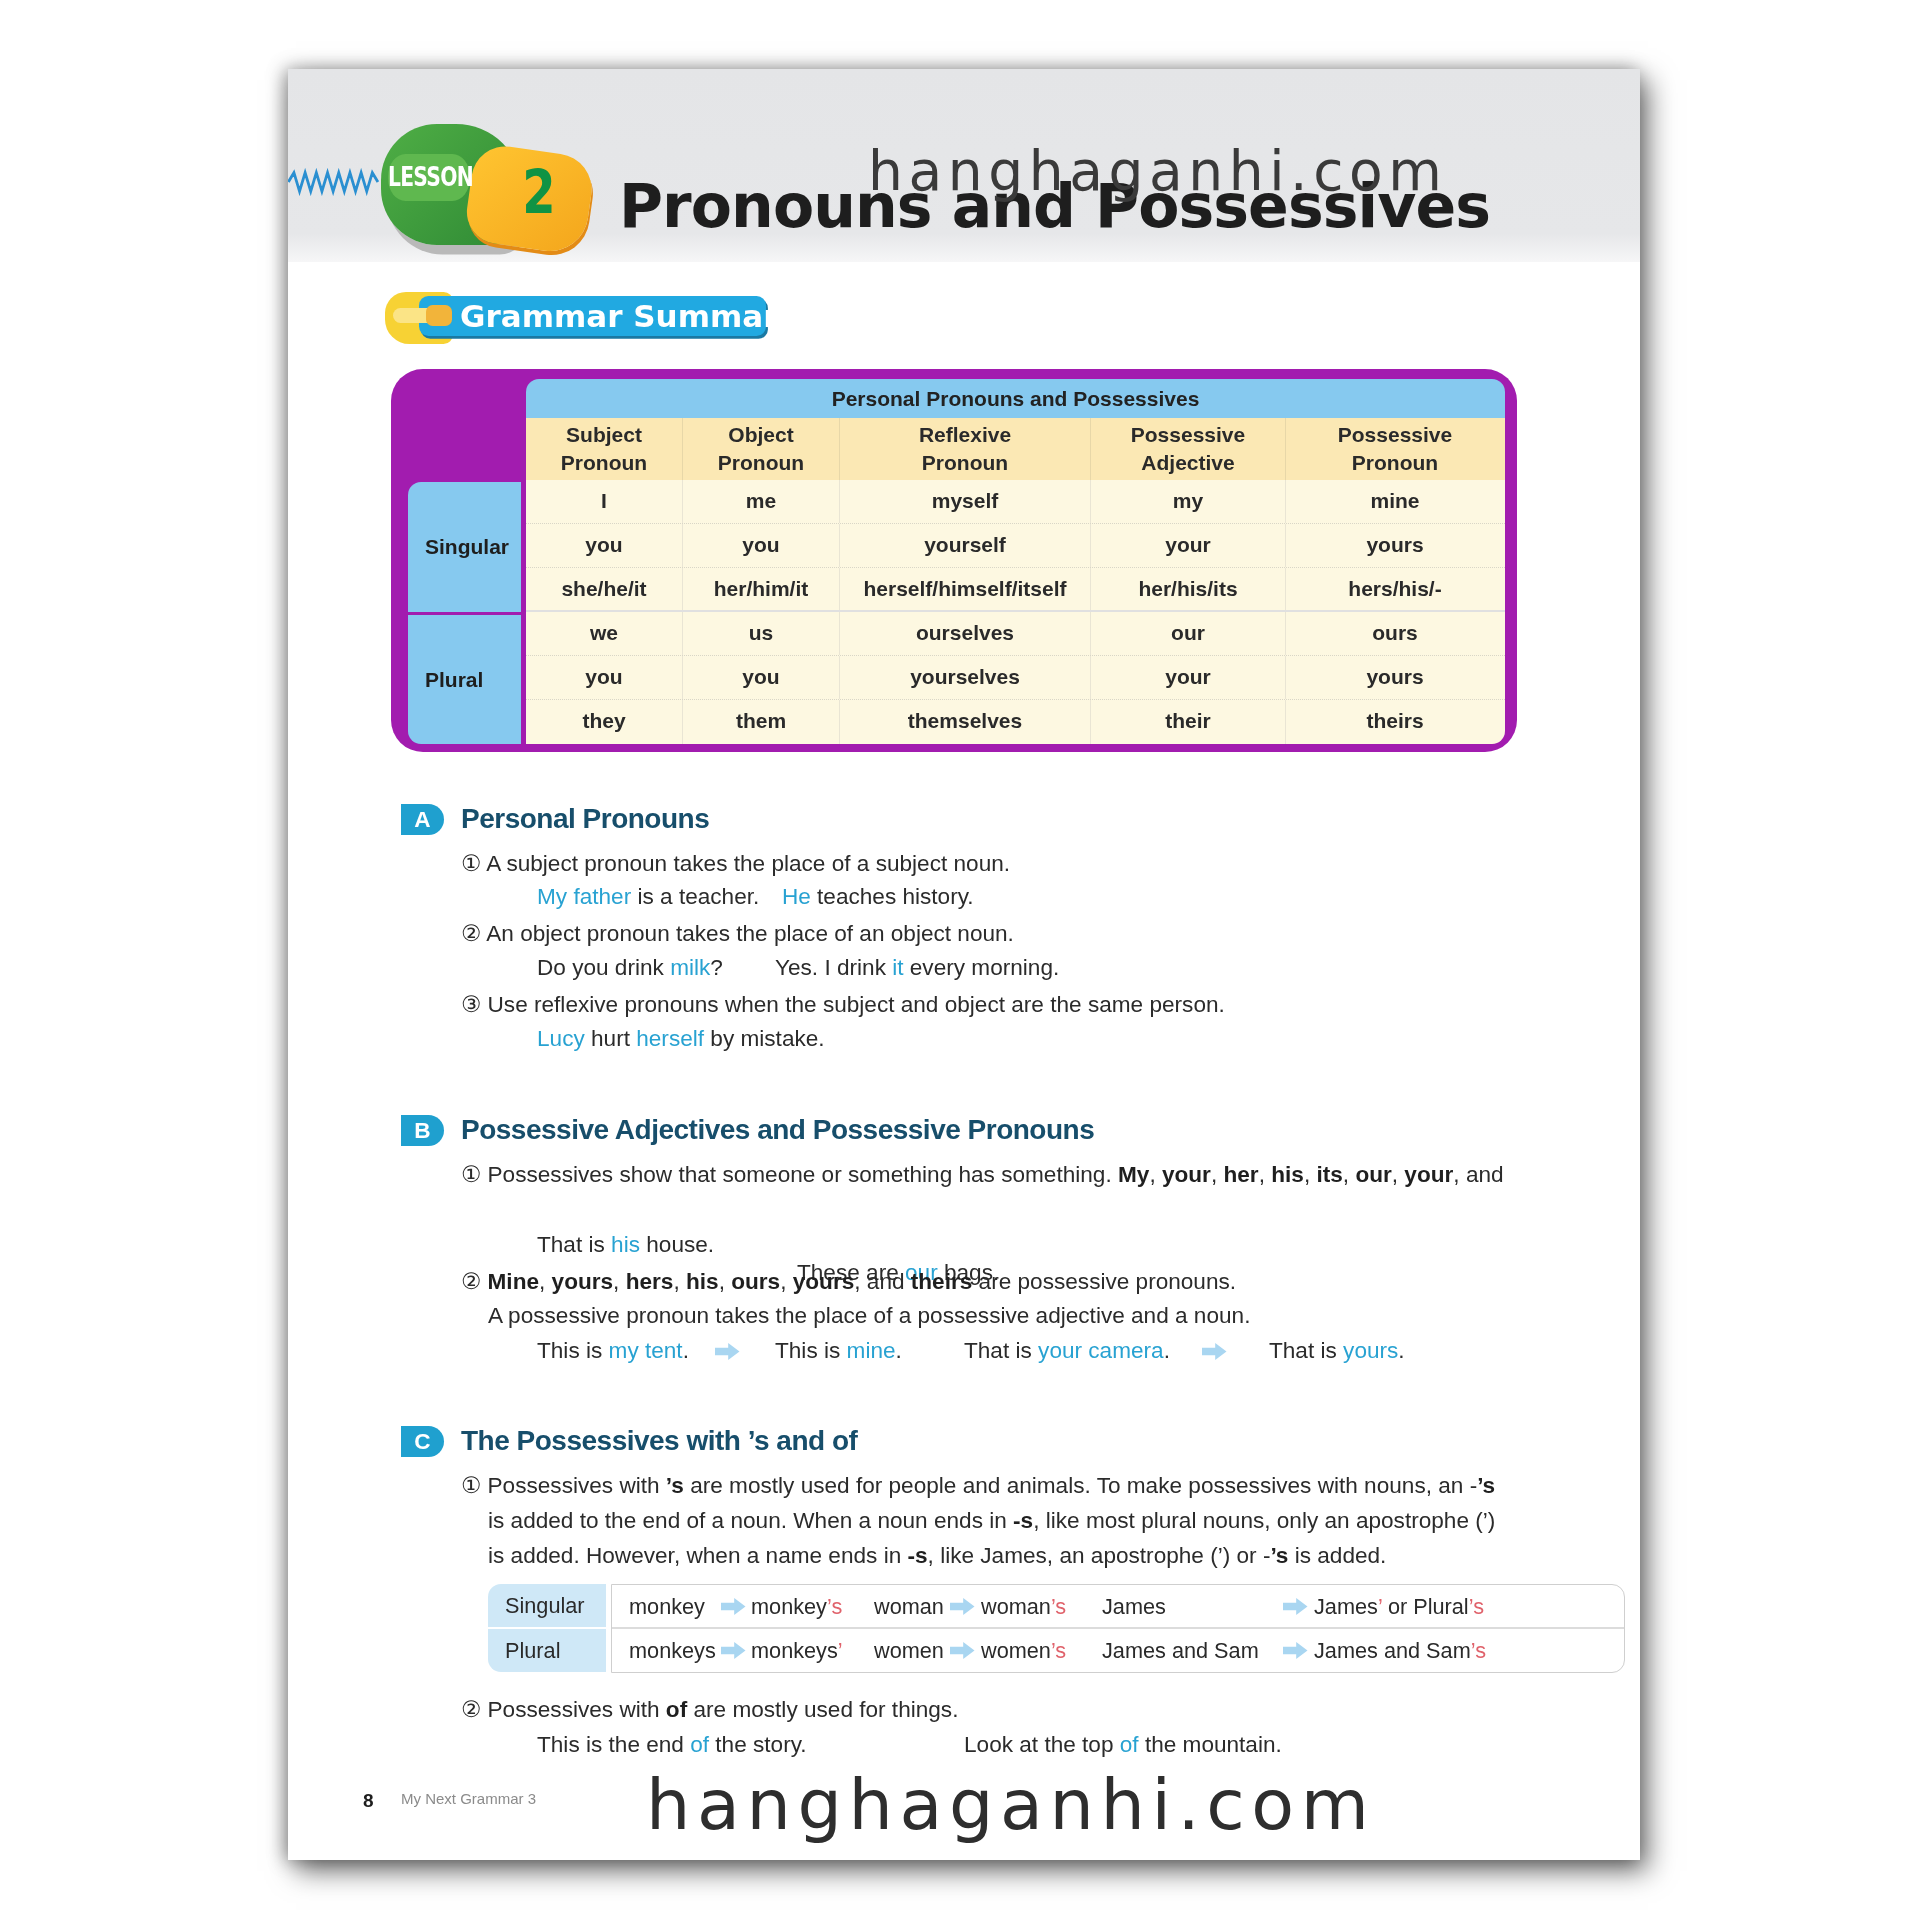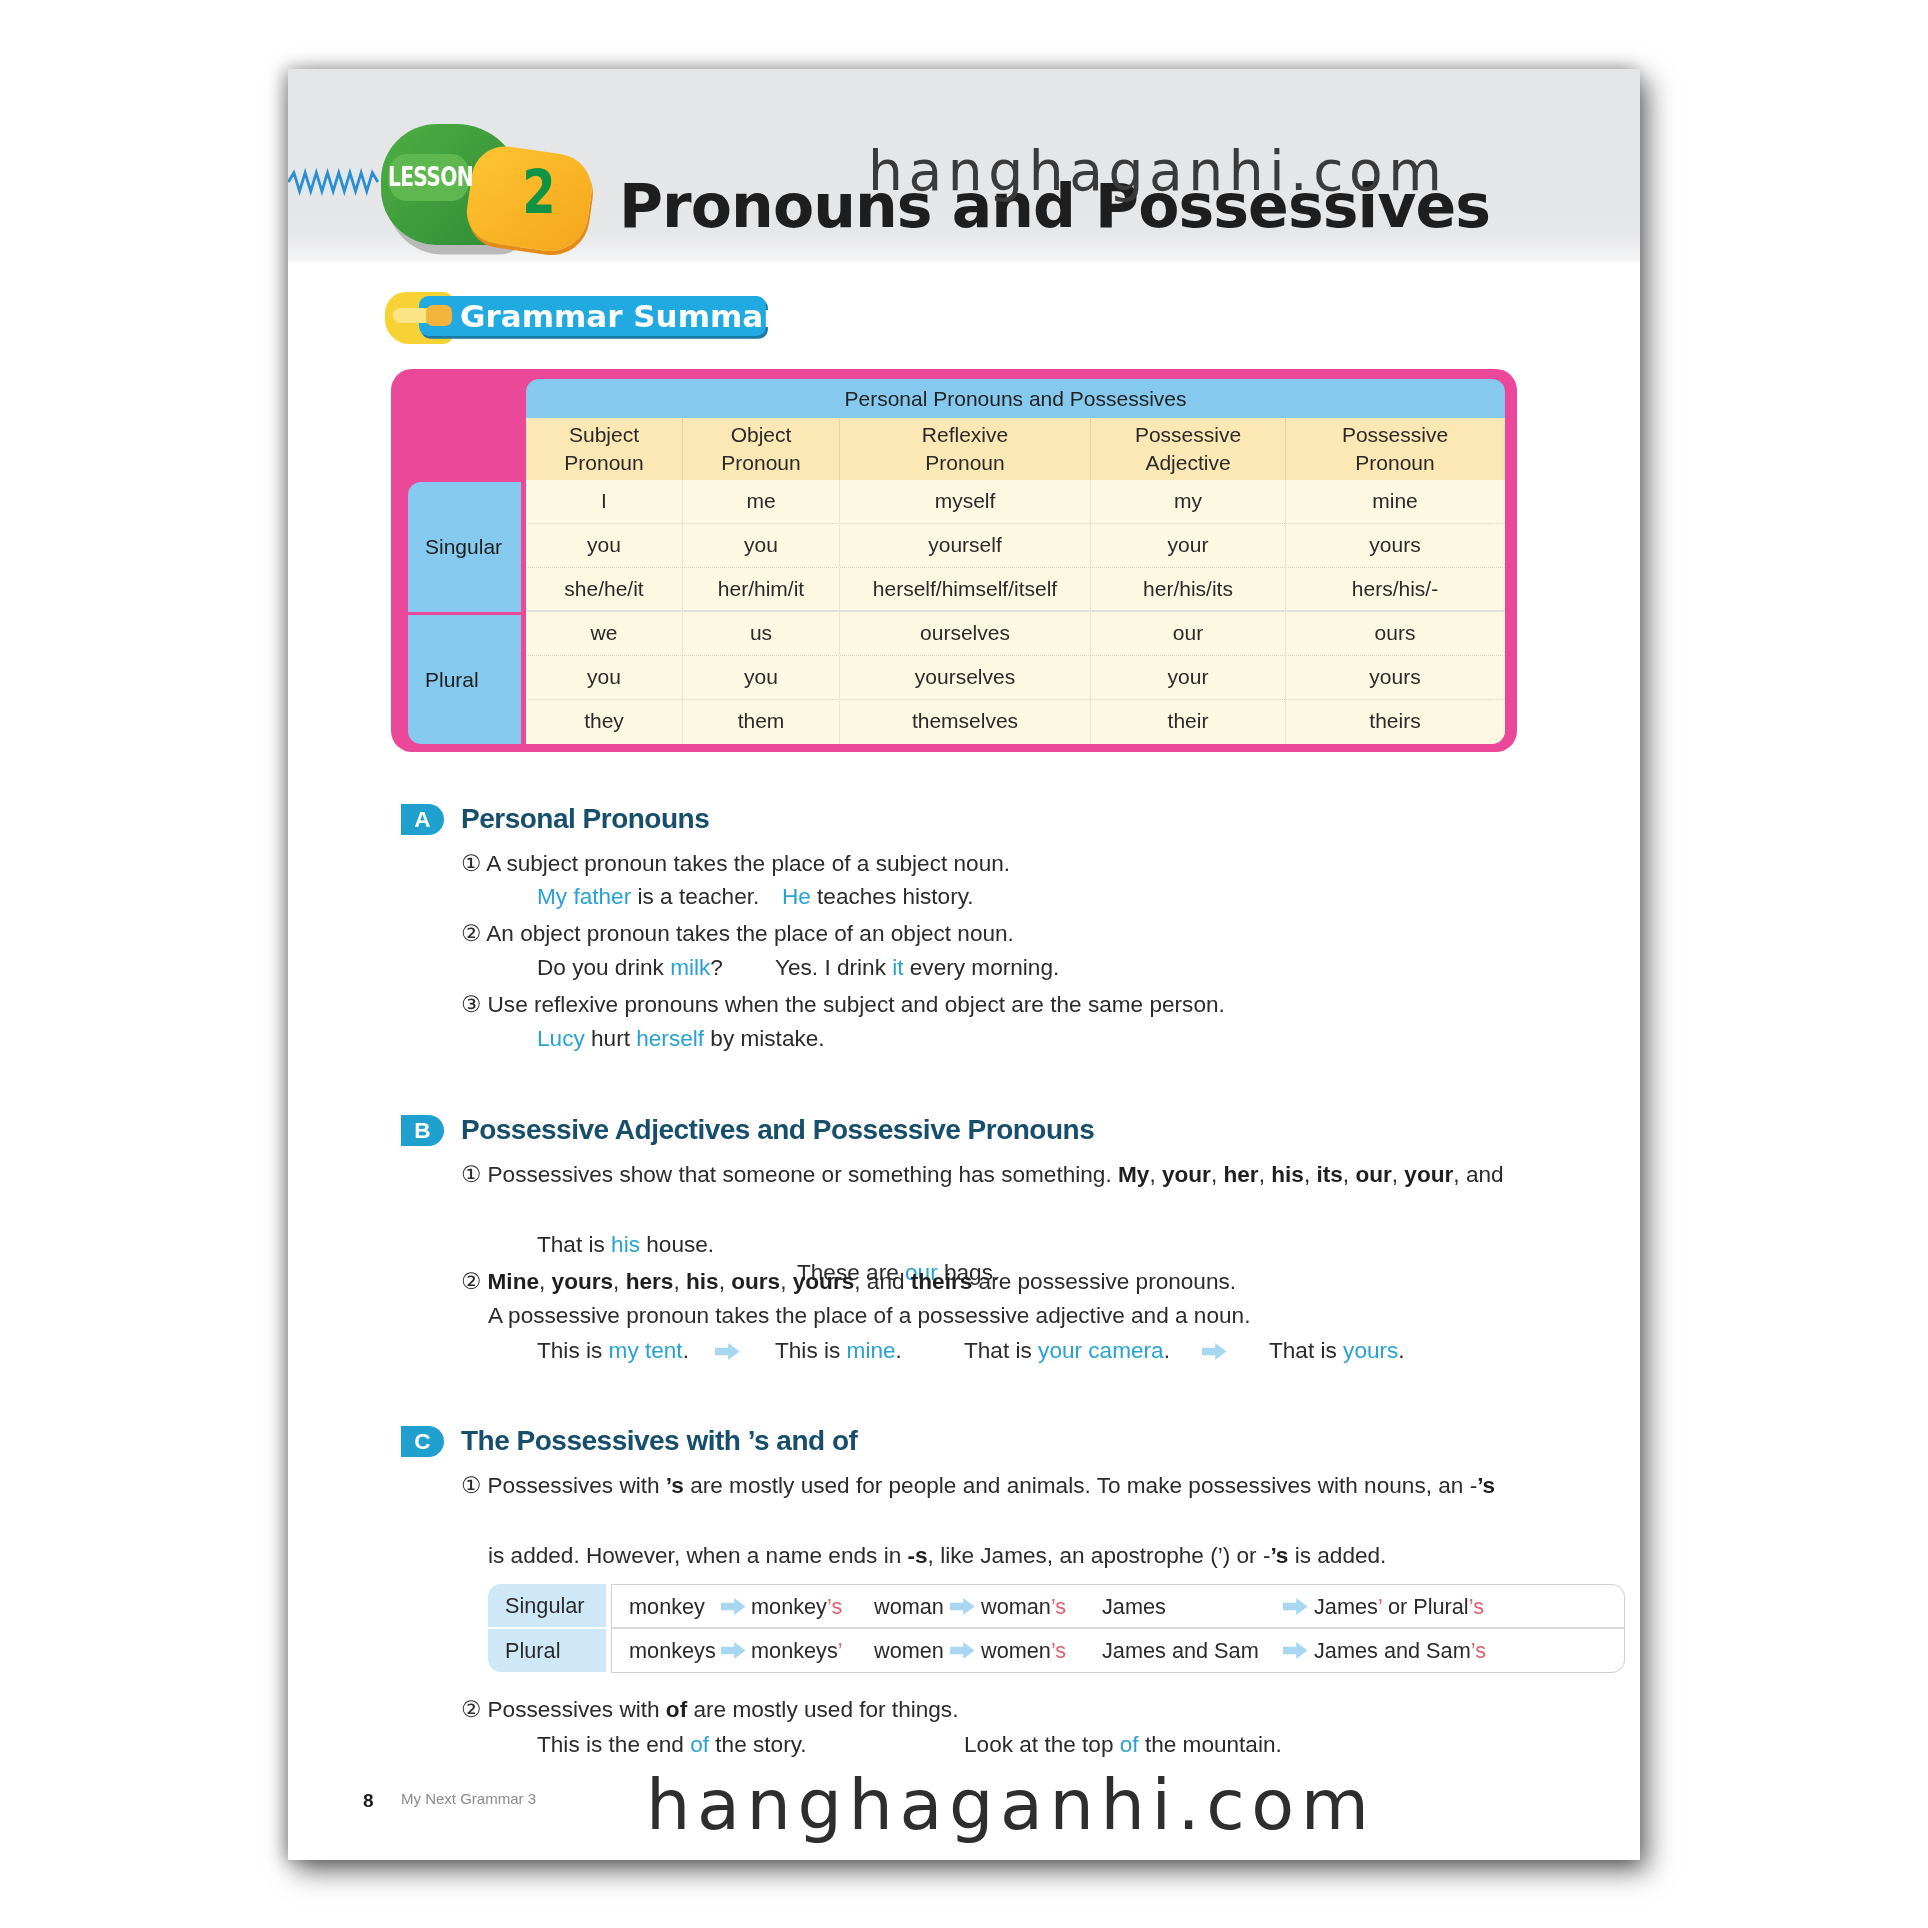--- a/index.html
+++ b/index.html
@@ -13,21 +13,21 @@
   .lesson-label{position:absolute;left:13px;top:30px;width:105px;height:47px;background:#5fb84f;border-radius:22.6px;color:#fff;font-weight:bold;font-size:26px;line-height:47px;text-align:center;letter-spacing:-0.9px;font-family:"DejaVu Sans",sans-serif;transform:scaleX(0.78);transform-origin:left center;}
   .lesson-num{position:absolute;left:143px;top:38px;color:#109344;font-weight:bold;font-size:60px;line-height:60px;font-family:"DejaVu Sans",sans-serif;transform:scaleX(0.8);}
   .page-title{position:absolute;left:331px;top:102px;font-family:"DejaVu Sans",sans-serif;font-weight:bold;font-size:60px;letter-spacing:-0.9px;color:#1e1e1e;white-space:nowrap;}
   .watermark-top{position:absolute;left:580px;top:70px;font-family:"DejaVu Sans",sans-serif;font-size:55px;letter-spacing:5.6px;color:#3a3a3a;white-space:nowrap;}
   .gs-badge{position:absolute;left:97px;top:223px;width:386px;height:52px;}
   .gs-yellow{position:absolute;left:0;top:0;width:68px;height:52px;background:#f7d234;border-radius:21px 9.4px 9.4px 24.5px;}
   .gs-bar{position:absolute;left:34px;top:3.8px;width:347px;height:40px;background:#21a9e1;border-radius:9.4px;box-shadow:1.9px 2.8px 0 #1a79a3;}
   .gs-knob{position:absolute;left:7.5px;top:16px;width:55px;height:15px;background:#fbe486;border-radius:7.5px;}
   .gs-knob2{position:absolute;left:41px;top:13px;width:26px;height:21px;background:#f2b43a;border-radius:6.6px;}
   .gs-label{position:absolute;left:75px;top:3.8px;height:40px;line-height:40px;color:#fff;font-weight:bold;font-size:31px;font-family:"DejaVu Sans",sans-serif;white-space:nowrap;}
-  .table-wrap{position:absolute;left:103px;top:300px;width:1126px;height:383px;background:#ec4899;border-radius:21px;}
+  .table-wrap{position:absolute;left:103px;top:300px;width:1126px;height:383px;background:#a21caf;border-radius:32px;font-weight:bold;}
   .tbl-title{position:absolute;left:135px;top:10.4px;width:979px;height:39px;background:#86c9ef;border-radius:13px 13px 0 0;text-align:center;line-height:39px;font-size:21px;color:#222;}
   .tbl-head{position:absolute;left:135px;top:49px;width:979px;height:62px;background:#fbe8b4;display:flex;}
   .tbl-head div{box-sizing:border-box;text-align:center;font-size:21px;line-height:28px;padding-top:2.8px;border-right:1.9px solid #e7d7a8;}
   .tbl-head div:last-child{border-right:none;}
   .tbl-body{position:absolute;left:135px;top:111px;width:979px;height:264px;background:#fdf8e1;border-radius:0 0 13px 0;}
   .tbl-row{display:flex;height:44px;border-bottom:1.9px dotted #d9d6c7;box-sizing:border-box;}
   .tbl-row.group-end{border-bottom:2.8px solid #e0e0e0;}
   .tbl-row:last-child{border-bottom:none;}
   .tbl-row div{box-sizing:border-box;text-align:center;font-size:21px;line-height:42px;border-right:1.9px solid #e9e5d4;}
   .tbl-row div:last-child{border-right:none;}
@@ -168,20 +168,21 @@
   <svg class="arrow" style="position:absolute;left:914px;top:1274px;" viewBox="0 0 26 18">
       <path d="M0 5 H14 V0 L26 9 L14 18 V13 H0 Z" fill="#a9d6f1"></path>
     </svg>
   <div class="para" style="left:981px;top:1269px;"><span>That is </span><span class="hl">yours</span><span>.</span></div>
 
   <div class="sec-head" style="top:1356px;">
     <div class="sec-badge">C</div>
     <div class="sec-title">The Possessives with ’s and of</div>
   </div>
   <div class="para" style="left:173px;top:1403px;"><span>①</span> <span>Possessives with </span><b>’s</b><span> are mostly used for people and animals. To make possessives with nouns, an -</span><b>’s</b></div>
+  <div class="para" style="left:200px;top:1439px;"><span>is added to the end of a noun. When a noun ends in </span><b>-s</b><span>, like most plural nouns, only an apostrophe (’)</span></div>
   <div class="para" style="left:200px;top:1474px;"><span>is added. However, when a name ends in </span><b>-s</b><span>, like James, an apostrophe (’) or -</span><b>’s</b><span> is added.</span></div>
 
   <div class="sp-table">
     <div class="sp-lbl top">Singular</div>
     <div class="sp-lbl bot">Plural</div>
     <div class="sp-box">
       <div class="line"></div>
 
       <div class="sp-cell" style="left:17px;top:0;">monkey</div>
       <svg class="arrow" style="position:absolute;left:109px;top:13px;" viewBox="0 0 26 18">

